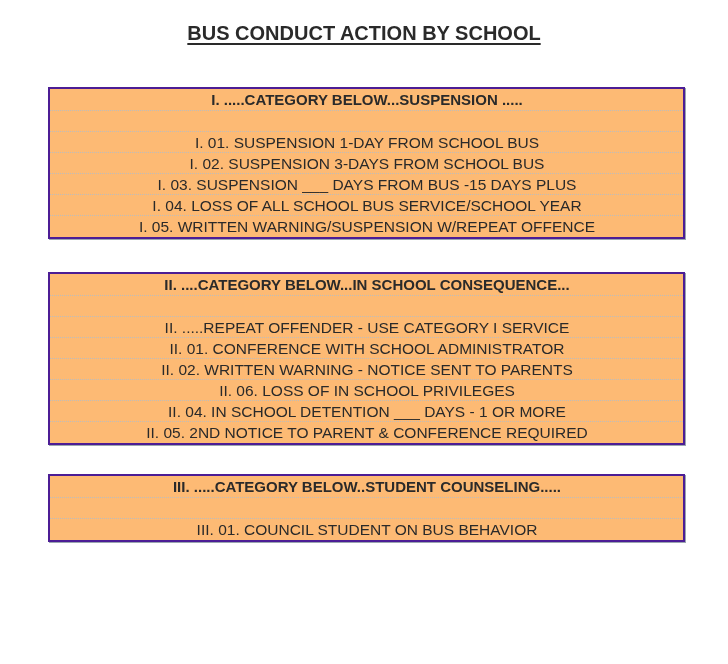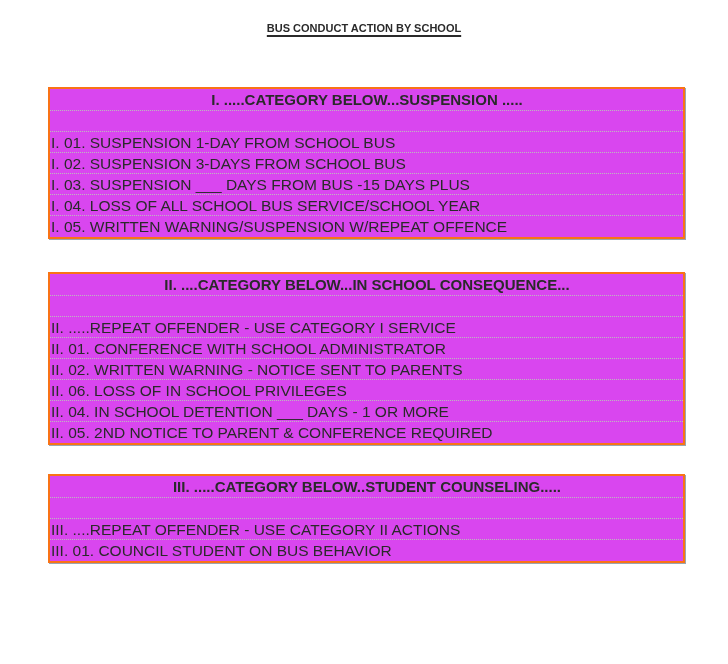--- a/index.html
+++ b/index.html
@@ -15,48 +15,49 @@
       font-family: "Liberation Sans", sans-serif;
       color: #2a2a2a;
     }
     .doc-title {
       position: absolute;
       left: 0;
       width: 728px;
       top: 22px;
       text-align: center;
       font-weight: bold;
-      font-size: 11px;
+      font-size: 20px;
       letter-spacing: 0px;
     }
     .doc-title span {
       text-decoration: underline;
       text-decoration-thickness: 1.5px;
       text-underline-offset: 3px;
     }
     .category-box {
       position: absolute;
       left: 48px;
       width: 633px;
-      border: 2px solid #f97316;
+      border: 2px solid #4c1d95;
       box-shadow: 1px 1px 0 #9aa6b0;
-      background: #d946ef;
+      background: #fdba74;
     }
     .box-1 { top: 87px; }
     .box-2 { top: 272px; }
     .box-3 { top: 474px; }
     .row {
       height: 21px;
       line-height: 21px;
       border-bottom: 1px dotted #bcbcbc;
       font-size: 15.5px;
       white-space: nowrap;
       overflow: hidden;
       padding-left: 1px;
       box-sizing: border-box;
+      text-align: center;
     }
     .row:last-child {
       border-bottom: none;
     }
     .row.header {
       text-align: center;
       font-weight: bold;
       font-size: 15px;
       height: 22px;
       line-height: 22px;
@@ -89,15 +90,14 @@
   <div class="row">II. 01. CONFERENCE WITH SCHOOL ADMINISTRATOR</div>
   <div class="row">II. 02. WRITTEN WARNING - NOTICE SENT TO PARENTS</div>
   <div class="row">II. 06. LOSS OF IN SCHOOL PRIVILEGES</div>
   <div class="row">II. 04. IN SCHOOL DETENTION ___ DAYS - 1 OR MORE</div>
   <div class="row">II. 05. 2ND NOTICE TO PARENT &amp; CONFERENCE REQUIRED</div>
 </div>
 
 <div class="category-box box-3">
   <div class="row header">III. .....CATEGORY BELOW..STUDENT COUNSELING.....</div>
   <div class="row blank"></div>
-  <div class="row">III. ....REPEAT OFFENDER - USE CATEGORY II ACTIONS</div>
   <div class="row">III. 01. COUNCIL STUDENT ON BUS BEHAVIOR</div>
 </div>
 
 </body></html>

